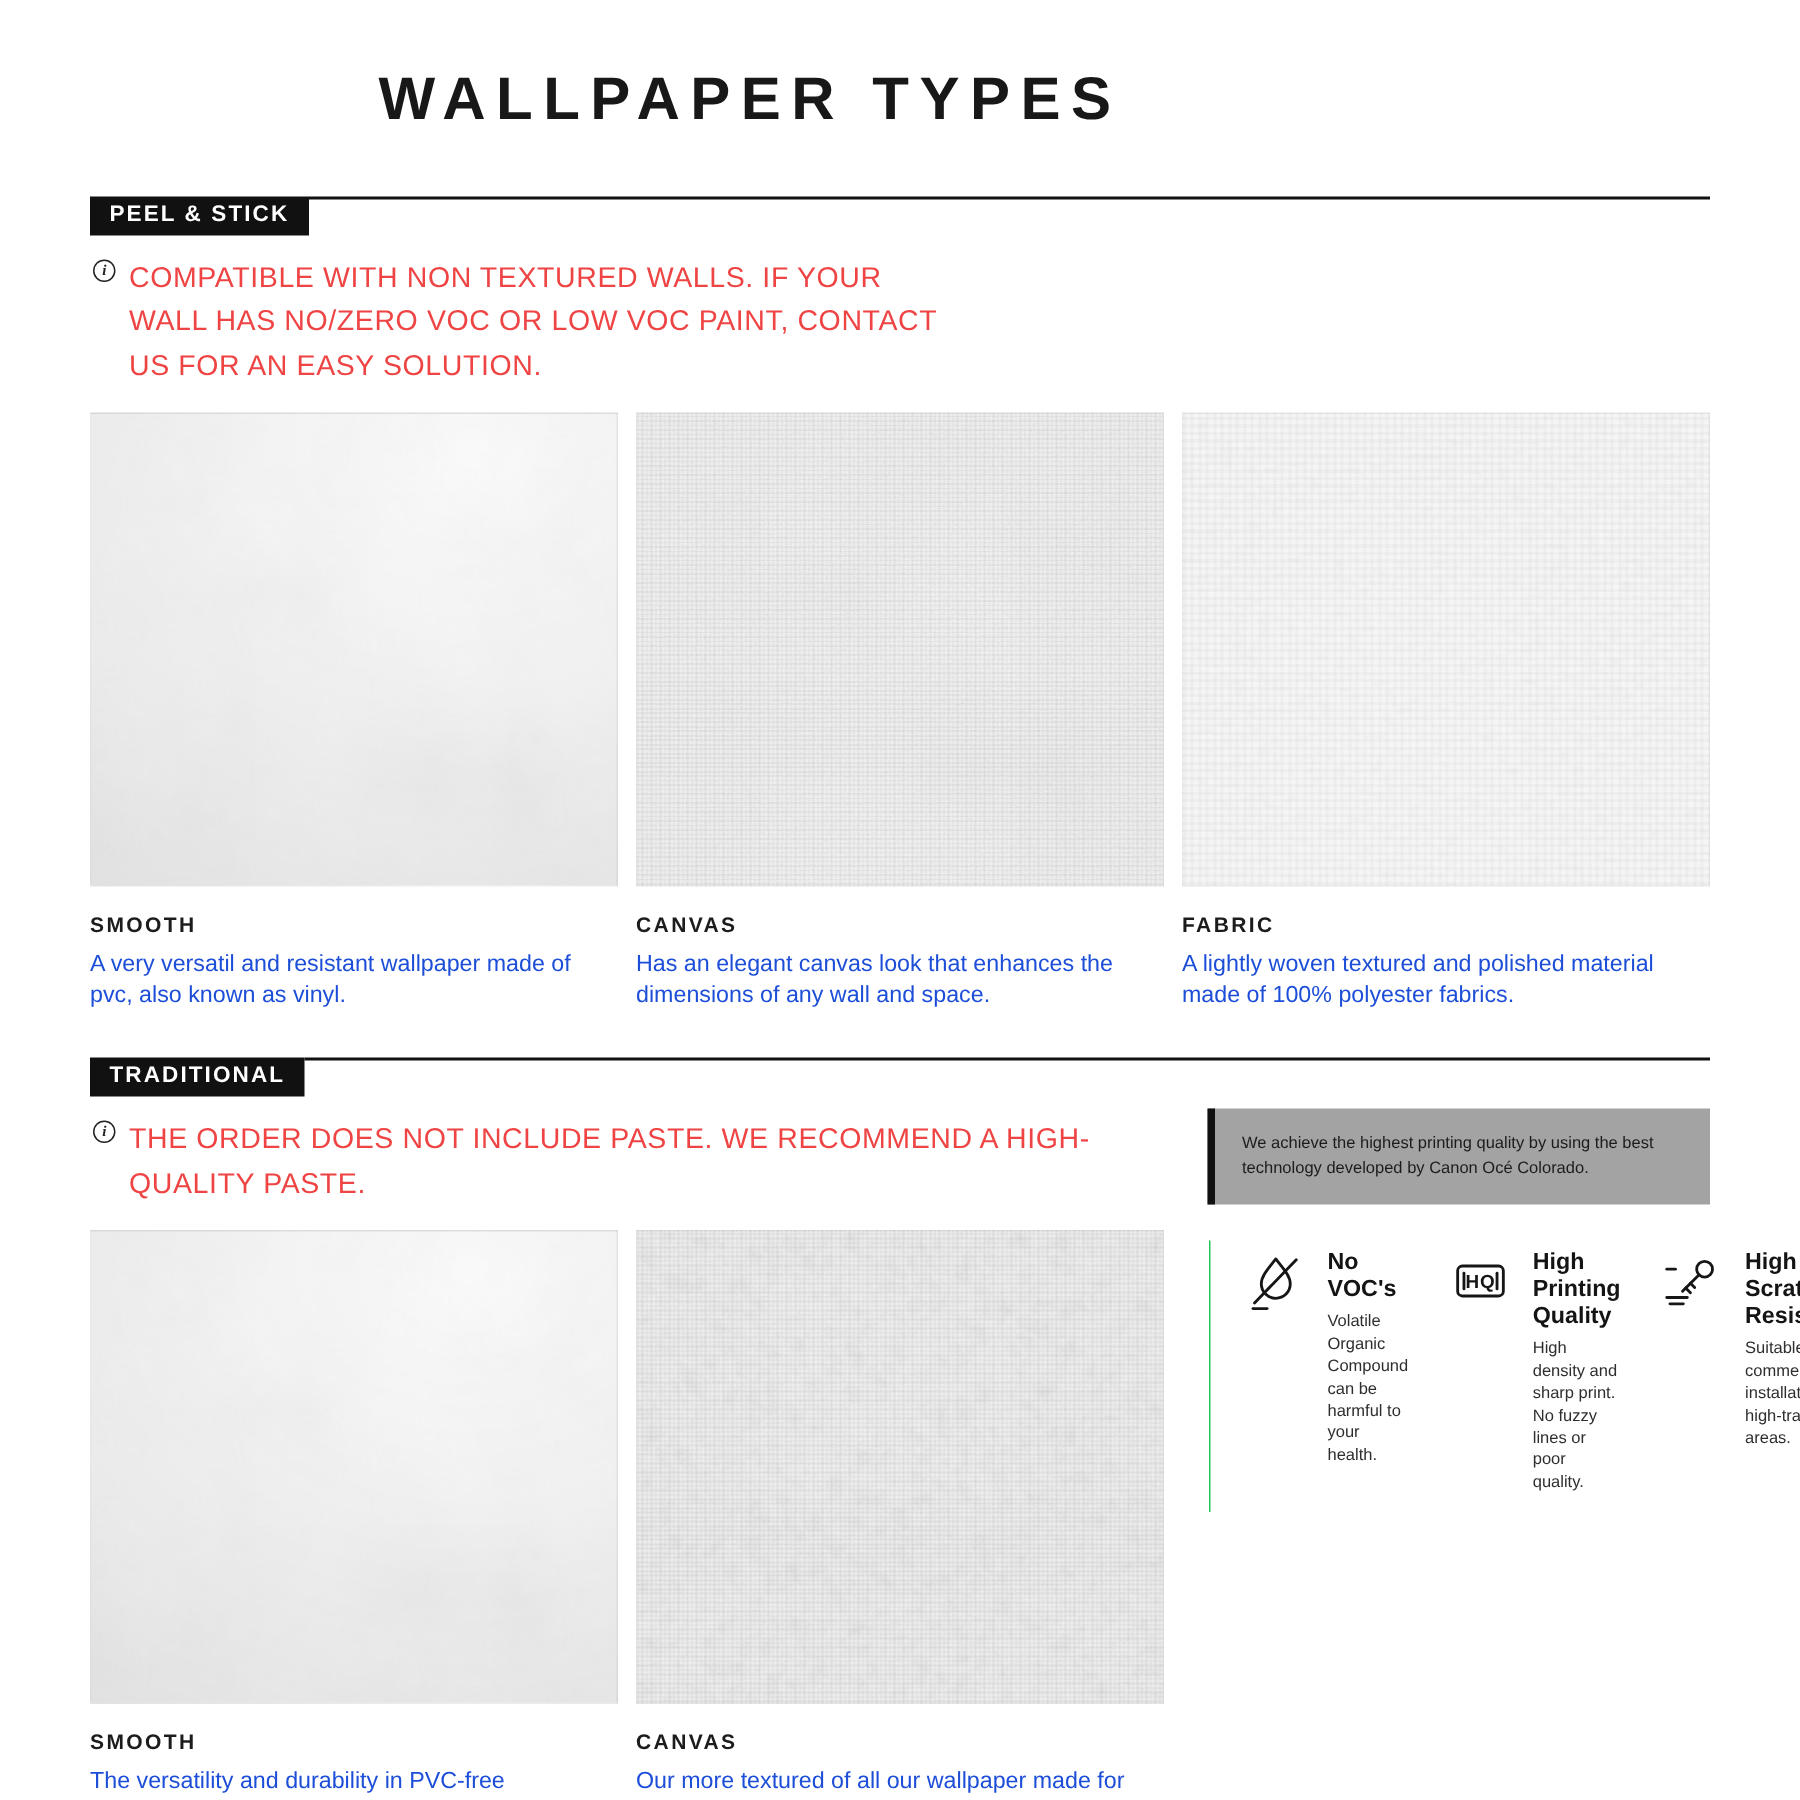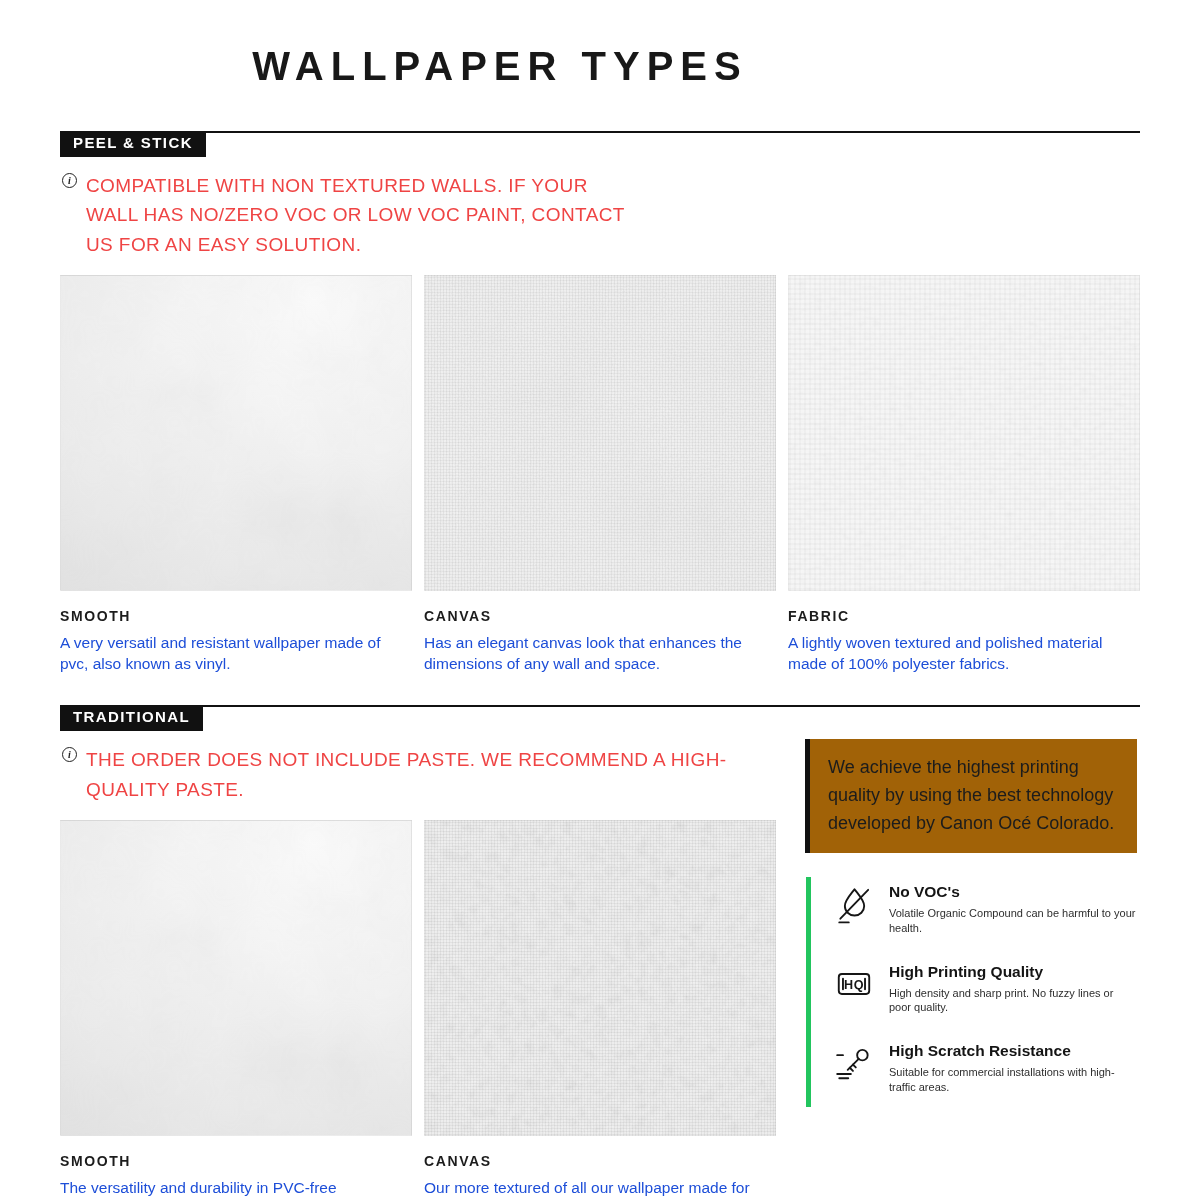--- a/index.html
+++ b/index.html
@@ -72,29 +72,29 @@
   .caption p { font-size:15.5px; line-height:1.35; color:#1d4ed8; max-width:340px; }
 
   
   .section-traditional { margin-top:30px; }
   .trad-columns { display:flex; align-items:flex-start; }
   .trad-left { width:716px; }
   .trad-right { width:335px; margin-left:29px; margin-top:8px; }
 
   
   .quality-box {
-    background:#a16207; border-left:5px solid #111;
+    background:#a3a3a3; border-left:5px solid #111;
     padding:15px 18px 15px 18px;
-    font-size:18px; line-height:1.55; color:#1c1c1c;
+    font-size:11px; line-height:1.55; color:#1c1c1c;
   }
   .features {
     margin-top:24px; margin-left:1px;
-    border-left:5px solid #22c55e;
+    border-left:1px solid #22c55e;
     padding:6px 0 12px 22px;
-    display:flex; flex-direction:column; gap:27px;
+    display:flex; flex-direction:row; gap:27px;
   }
   .feature { display:flex; gap:14px; }
   .f-icon { flex:none; width:42px; height:42px; }
   .f-icon svg { width:42px; height:42px; display:block; }
   .f-icon .stroke { stroke:#161616; stroke-width:1.8; fill:none; stroke-linecap:round; stroke-linejoin:round; }
   .hq-text { fill:#161616; stroke:none; font:700 12px "Liberation Sans", sans-serif; letter-spacing:0.5px; }
   .f-body h4 { font-size:15.5px; font-weight:700; color:#141414; margin:0 0 5px 0; }
   .f-body p { font-size:11px; line-height:1.35; color:#2e2e2e; max-width:250px; }
 </style>
 </head>

